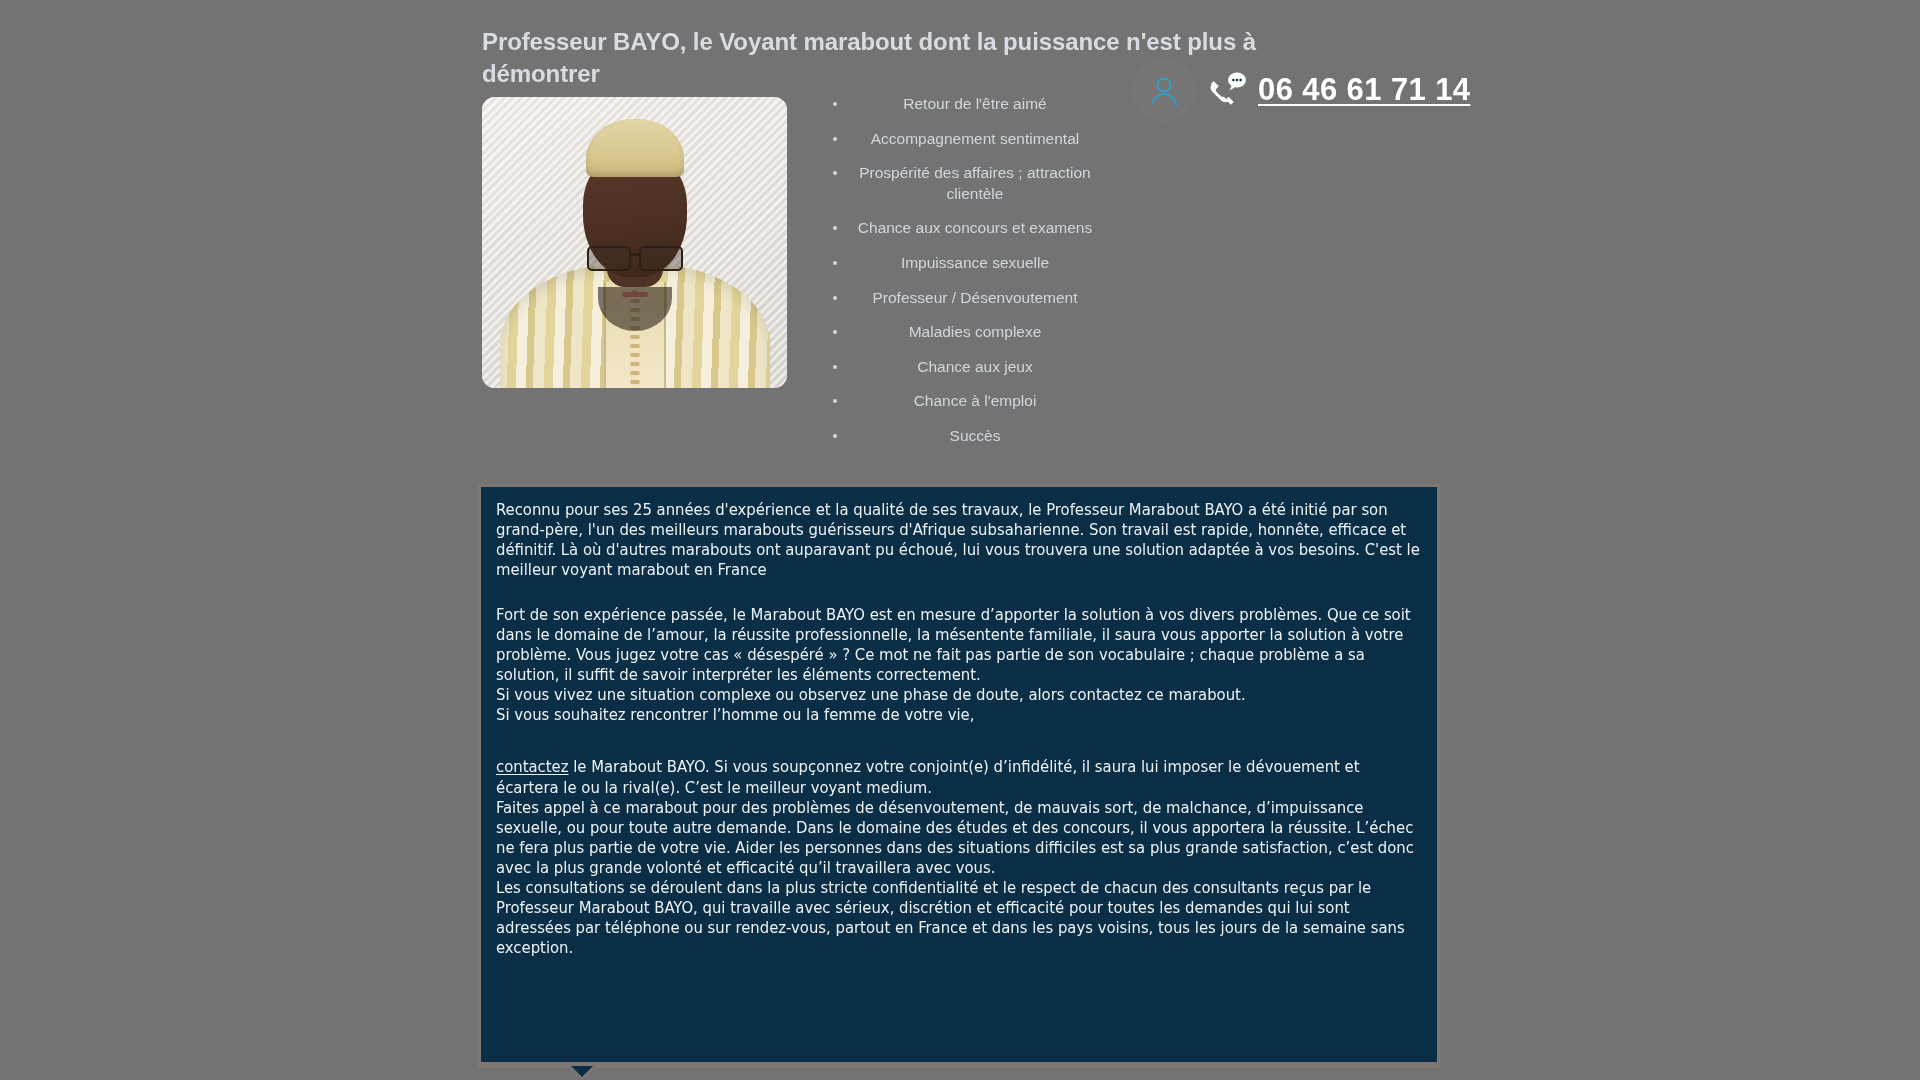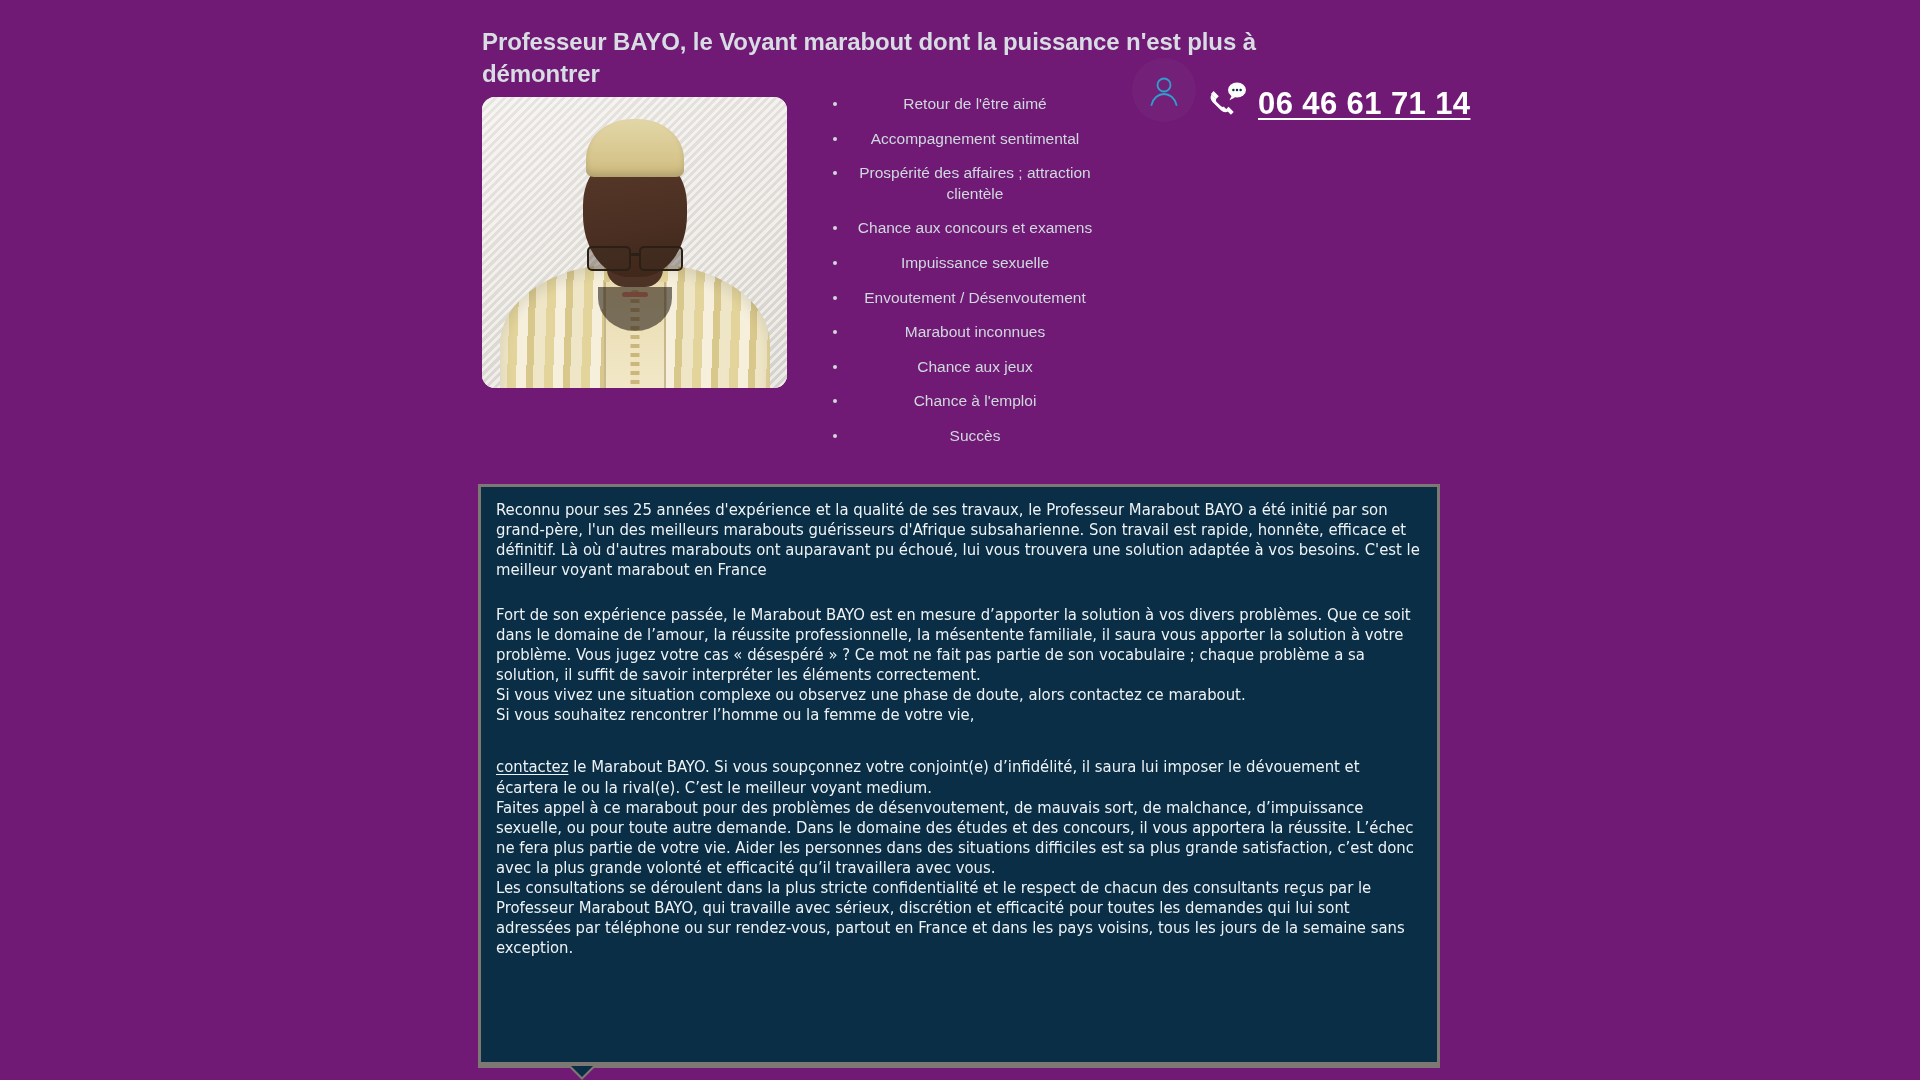--- a/index.html
+++ b/index.html
@@ -16,21 +16,21 @@
     color: #e8eef2;
     position: relative;
   }
 
   
   .page {
     position: absolute;
     left: 0; top: 0;
     width: 1920px;
     height: 1080px;
-    background: #701a75;
+    background: #737373;
   }
 
   
   .heading {
     position: absolute;
     left: 482px;
     top: 10px;
     width: 840px;
     font-size: 24px;
     font-weight: bold;
@@ -203,21 +203,21 @@
     border-radius: 50%;
     background: #cfd8dd;
   }
 
   
   .contact {
     position: absolute;
     left: 1132px;
     top: 58px;
     display: flex;
-    align-items: flex-end;
+    align-items: center;
     gap: 8px;
   }
   .avatar-badge {
     width: 64px;
     height: 64px;
     border-radius: 50%;
     background: rgba(255,255,255,0.028);
     display: flex;
     align-items: center;
     justify-content: center;
@@ -345,22 +345,22 @@
       <div class="cap"></div>
     </div>
   </div>
 
   <ul class="services">
     <li>Retour de l'être aimé</li>
     <li>Accompagnement sentimental</li>
     <li>Prospérité des affaires ; attraction clientèle</li>
     <li>Chance aux concours et examens</li>
     <li>Impuissance sexuelle</li>
-    <li>Envoutement / Désenvoutement</li>
-    <li>Marabout inconnues</li>
+    <li>Professeur / Désenvoutement</li>
+    <li>Maladies complexe</li>
     <li>Chance aux jeux</li>
     <li>Chance à l'emploi</li>
     <li>Succès</li>
   </ul>
 
   <div class="contact">
     <div class="avatar-badge">
       <svg width="40" height="40" viewBox="0 0 40 40" aria-hidden="true">
         <circle cx="20" cy="15" r="6.5" fill="none" stroke="#2f9fd0" stroke-width="1.8"></circle>
         <path d="M7.5 35c1.8-7.2 7-11 12.5-11s10.7 3.8 12.5 11" fill="none" stroke="#2f9fd0" stroke-width="1.8" stroke-linecap="round"></path>

